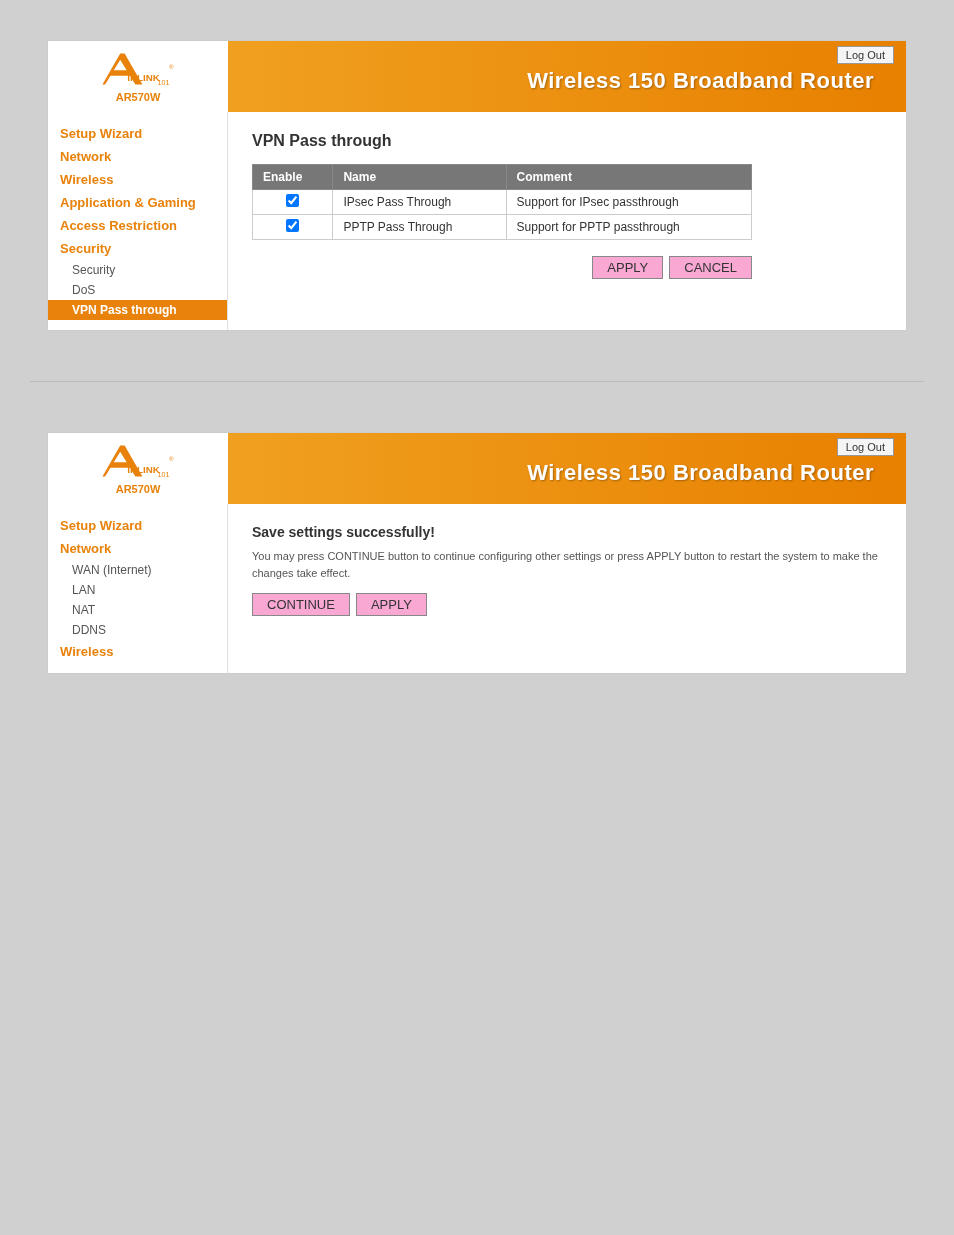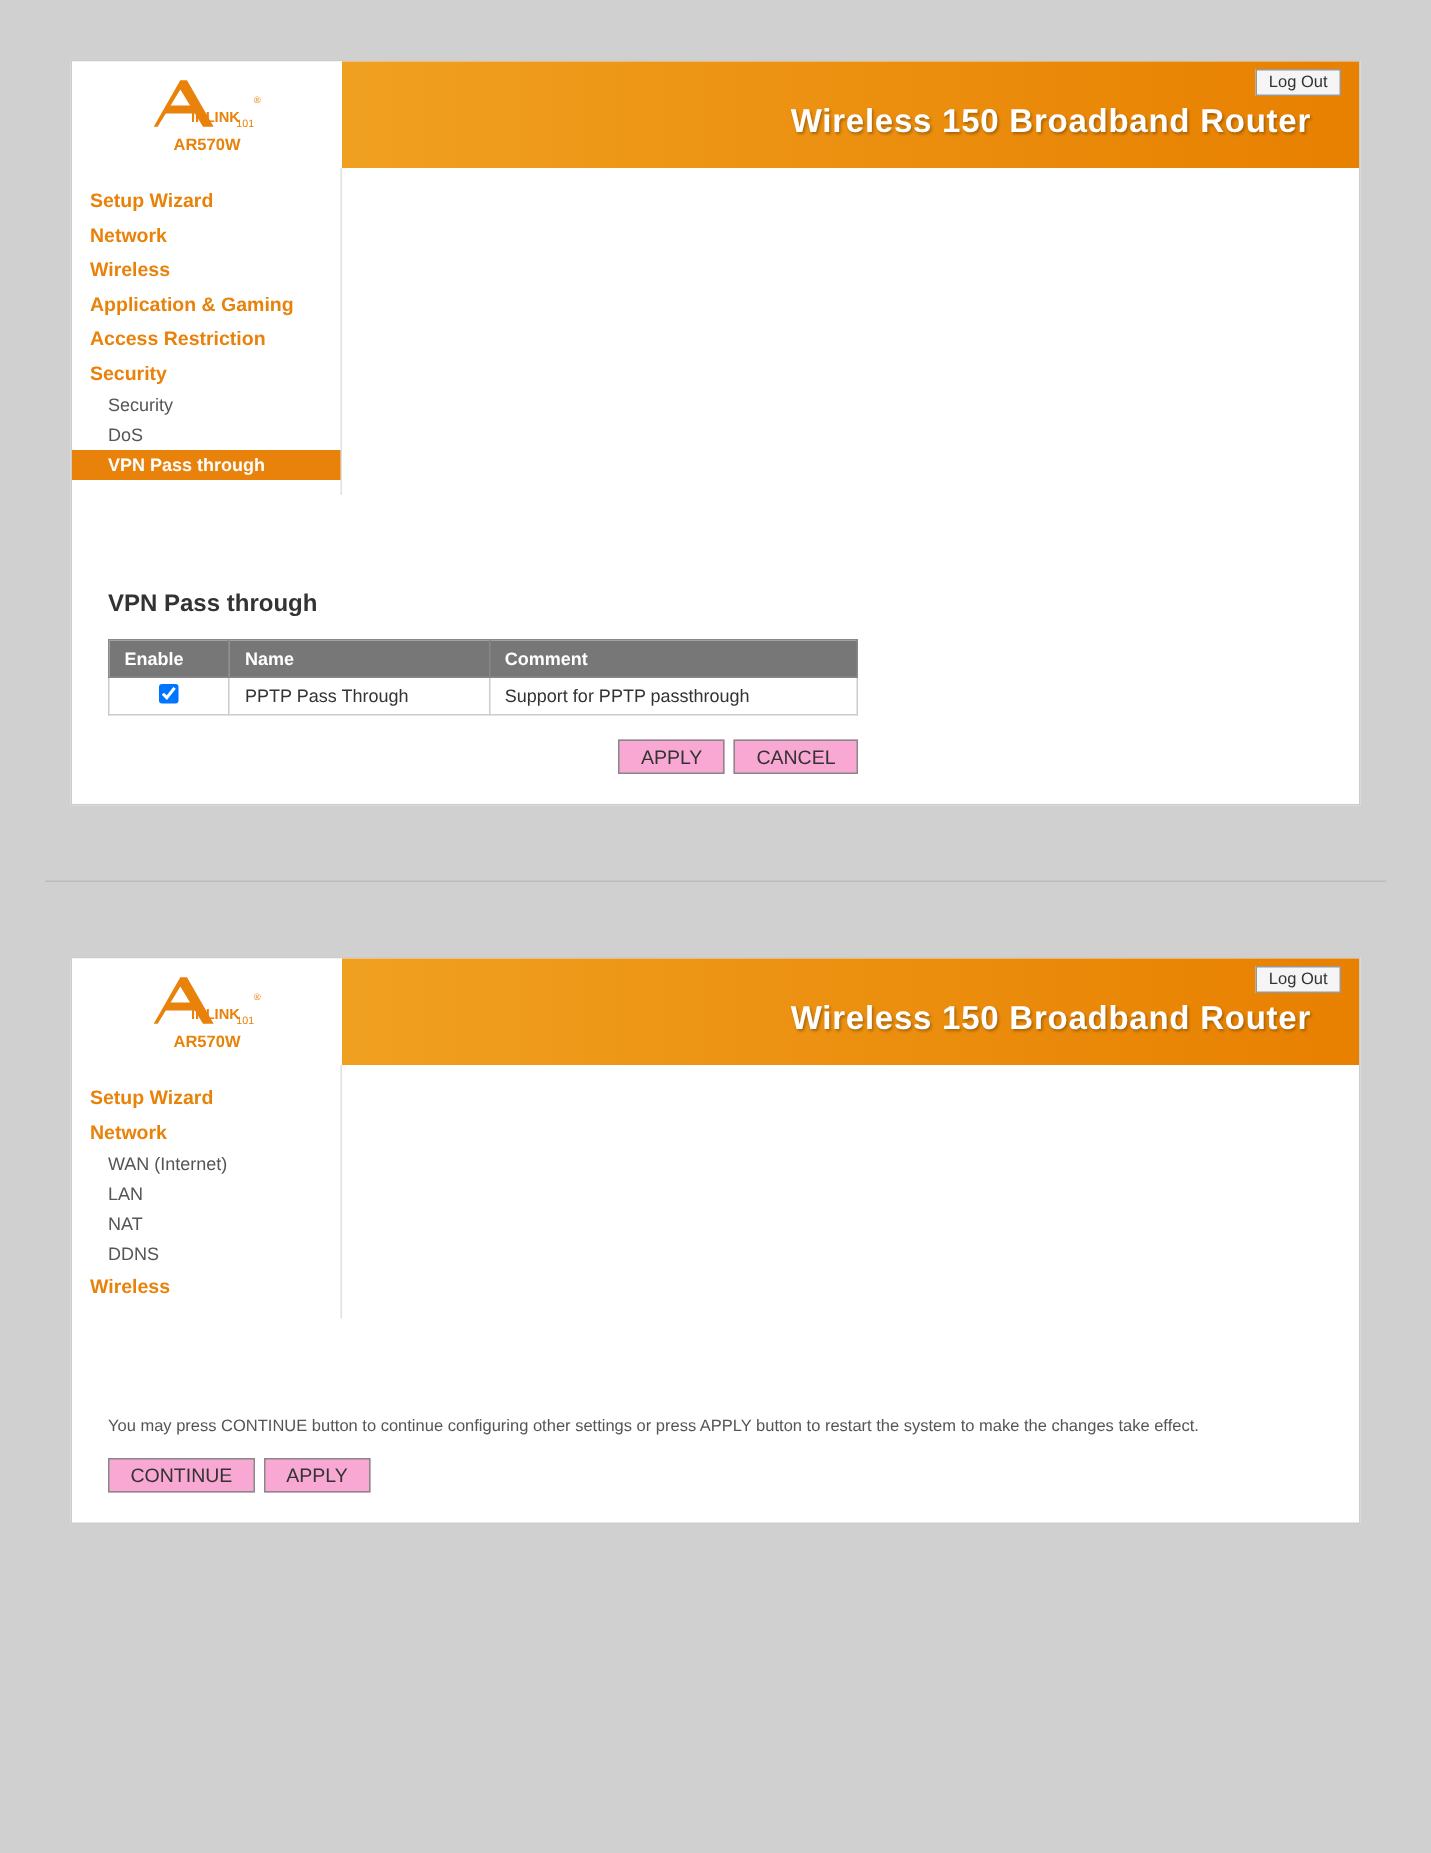--- a/index.html
+++ b/index.html
@@ -68,22 +68,20 @@
     .model-label {
       color: #e8820a;
       font-size: 11px;
       font-weight: bold;
       margin-top: 2px;
     }
 
     
     .panel-body {
       display: flex;
-      flex-direction: column;
-      gap: 44px;
     }
 
     .sidebar {
       background: #fff;
       width: 180px;
       min-width: 180px;
       border-right: 1px solid #e0e0e0;
       padding: 10px 0;
     }
 
@@ -324,20 +322,31 @@
               <th>Name</th>
               <th>Comment</th>
             </tr>
           </thead>
           <tbody>
             <tr>
               <td>
                 <input type="checkbox" checked="" style="">
               </td>
               <td class="name-col">
+                <span>IPsec Pass Through</span>
+              </td>
+              <td class="comment-col">
+                <span>Support for IPsec passthrough</span>
+              </td>
+            </tr>
+            <tr>
+              <td>
+                <input type="checkbox" checked="" style="">
+              </td>
+              <td class="name-col">
                 <span>PPTP Pass Through</span>
               </td>
               <td class="comment-col">
                 <span>Support for PPTP passthrough</span>
               </td>
             </tr>
           </tbody>
         </table>
 
         <div class="btn-row">
@@ -393,20 +402,21 @@
         </div>
         <div class="sidebar2-item sub-level">
           <span>DDNS</span>
         </div>
         <div class="sidebar2-item top-level">
           <span>Wireless</span>
         </div>
       </div>
 
       <div class="content-area">
+        <div class="save-success-title">Save settings successfully!</div>
         <div class="save-success-text">You may press CONTINUE button to continue configuring other settings or press APPLY button to restart the system to make the changes take effect.</div>
         <div style="display:flex; gap:6px;">
           <button class="continue-btn">CONTINUE</button>
           <button class="apply-btn">APPLY</button>
         </div>
       </div>
     </div>
   </div>
 
 </div>

